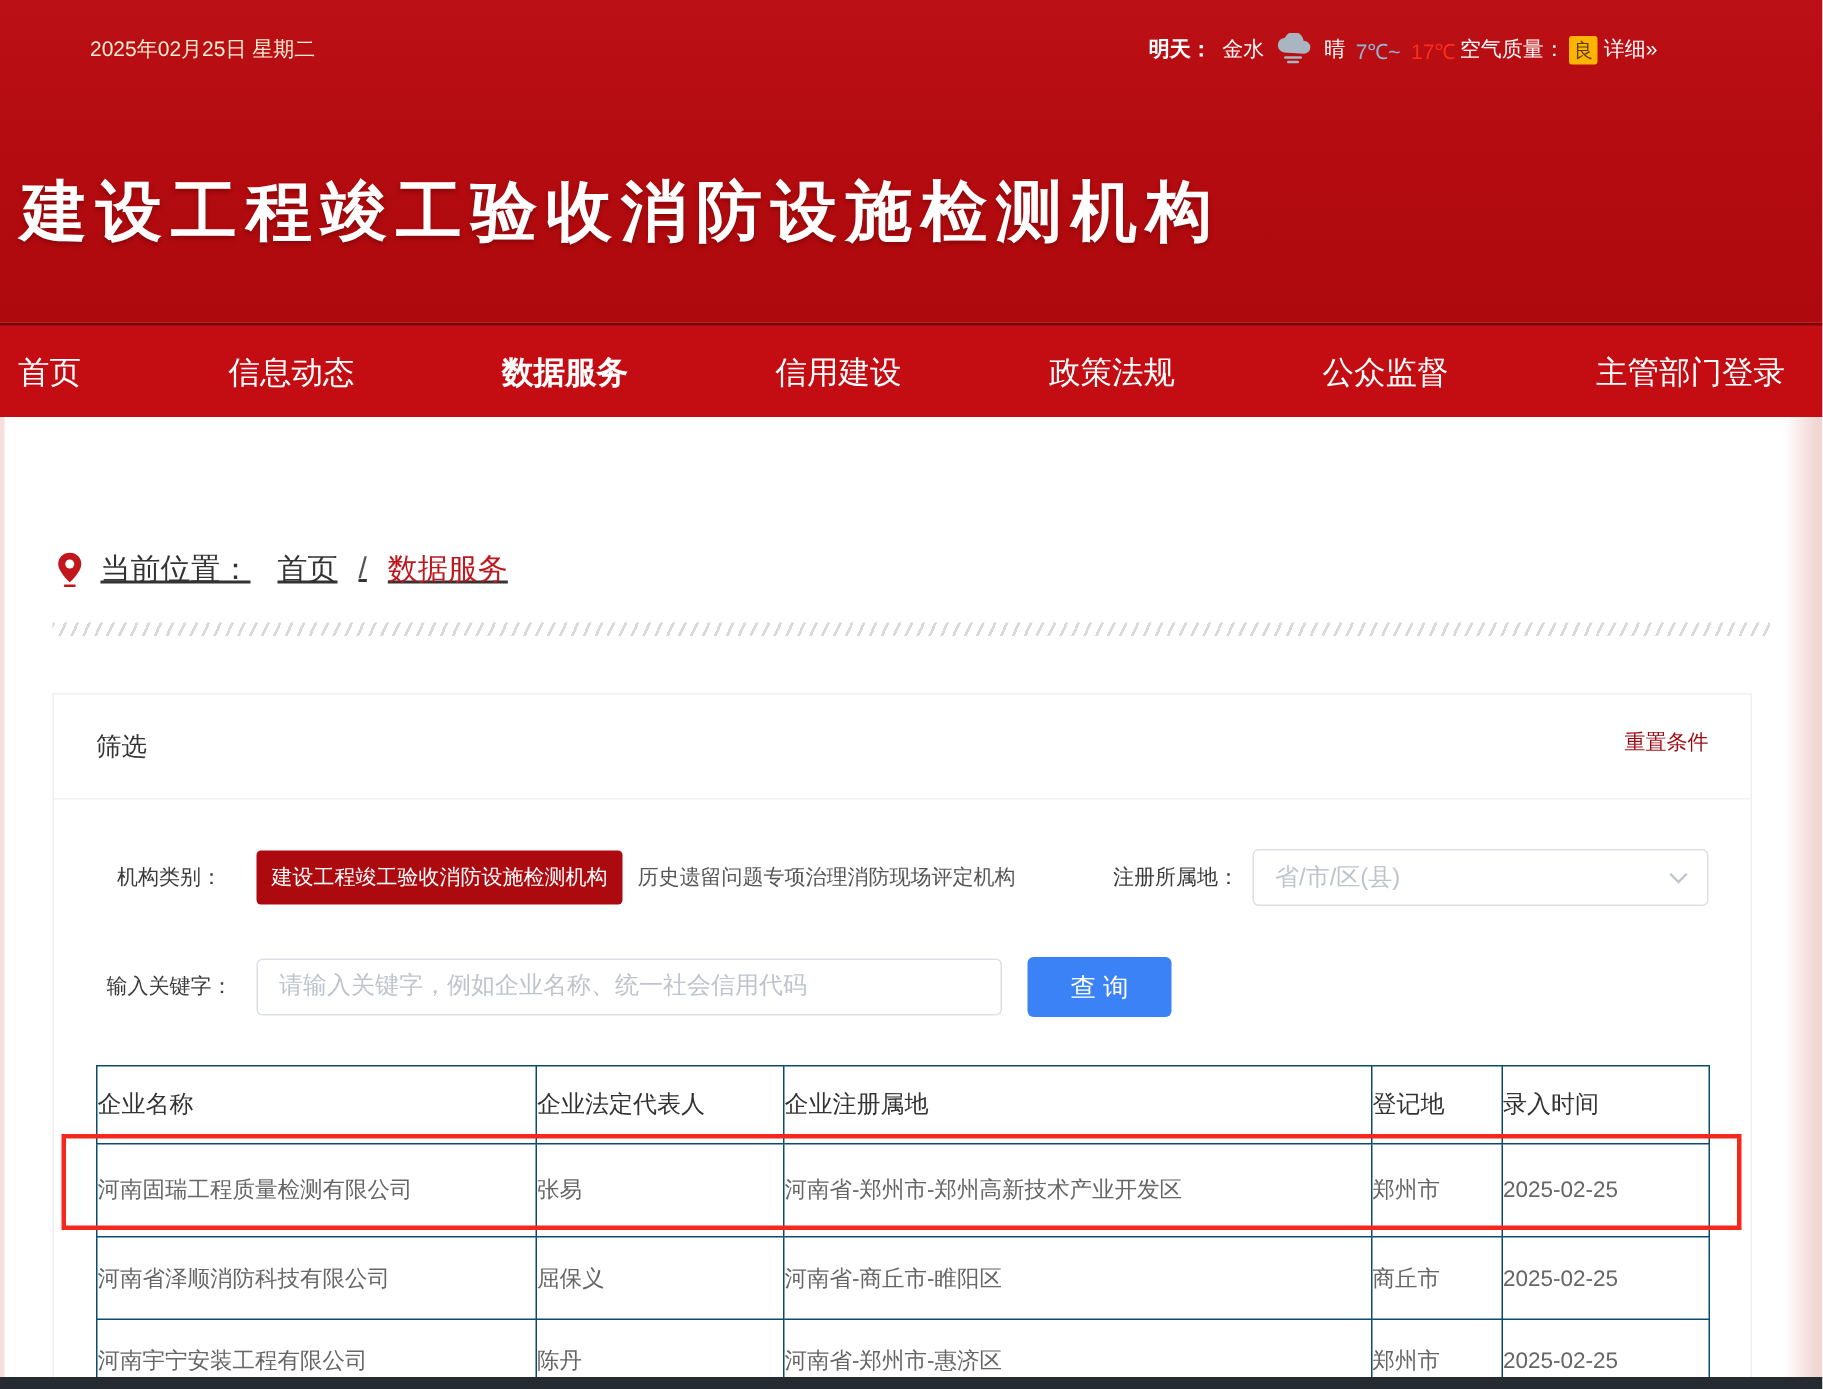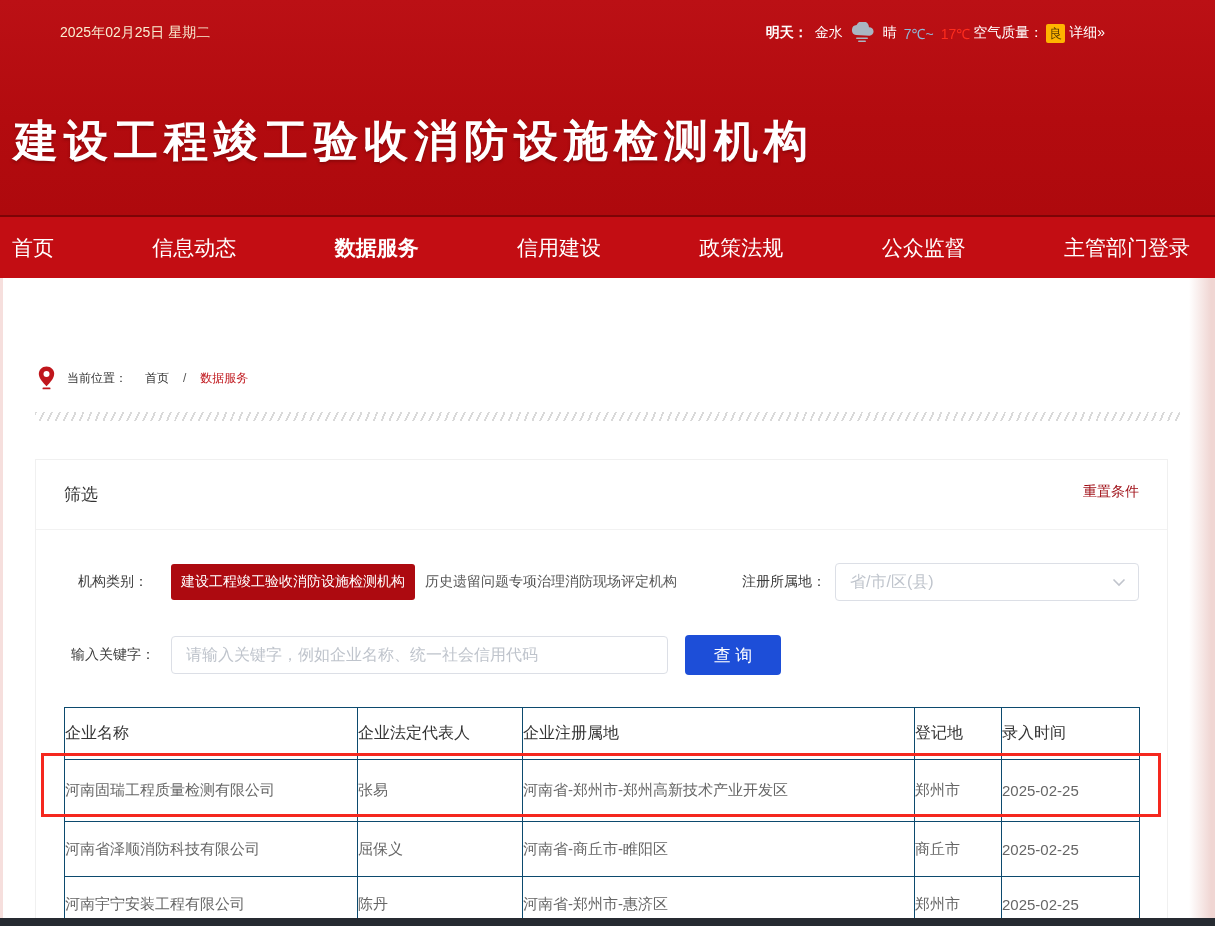--- a/index.html
+++ b/index.html
@@ -72,22 +72,23 @@
   }
   .nav-item.active { font-weight: bold; }
 
   
   .content { position: relative; }
 
   .breadcrumb {
     display: flex;
     align-items: center;
     margin: 88px 0 0 38px;
-    font-size: 12px;
+    font-size: 20px;
     color: #333;
+    text-decoration: underline;
   }
   .breadcrumb .pin { margin-right: 12px; display: flex; }
   .breadcrumb .bc-home { margin-left: 18px; cursor: pointer; }
   .breadcrumb .bc-sep { margin: 0 14px; color: #555; }
   .breadcrumb .bc-current { color: #c0161c; cursor: pointer; }
 
   .slashes {
     margin: 22px 35px 0 35px;
     height: 9px;
     background: repeating-linear-gradient(115deg, #d9d9d9 0 1.8px, transparent 1.8px 7.2px);
@@ -166,21 +167,21 @@
     padding: 0 14px;
     font-size: 16px;
     color: #333;
     outline: none;
   }
   .keyword-input::placeholder { color: #bfc4cc; }
   .search-btn {
     margin-left: 17px;
     width: 96px;
     height: 40px;
-    background: #1d4ed8;
+    background: #3b82f6;
     color: #fff;
     font-size: 17px;
     border: none;
     border-radius: 4px;
     cursor: pointer;
     white-space: nowrap;
   }
 
   
   .table-wrap { position: relative; margin-top: 32px; width: 1075px; }

